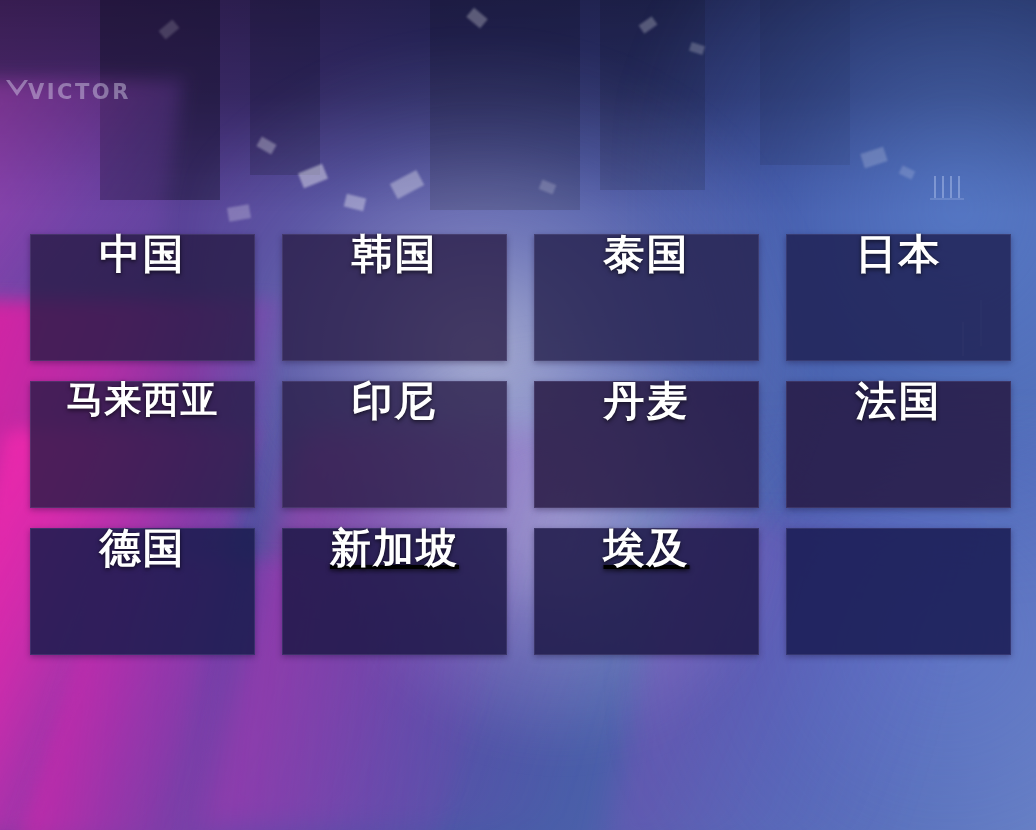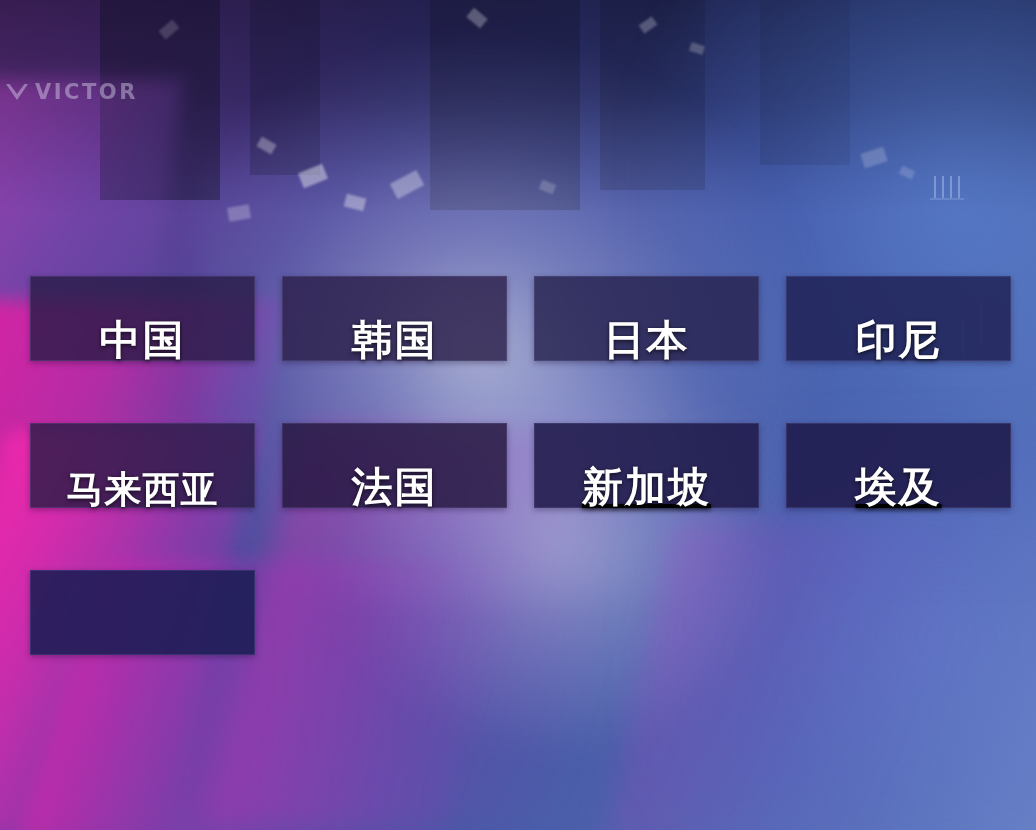--- a/index.html
+++ b/index.html
@@ -119,21 +119,21 @@
 
   
   .fleck{ position:absolute; background:rgba(255,255,255,.55); filter:blur(1.2px); }
 
   
   .struct{ position:absolute; background:rgba(215,225,255,.35); }
 
   
   .victor{
     position:absolute; left:6px; top:80px;
-    display:flex; align-items:center; gap:7px;
+    display:flex; gap:0;
     opacity:.40;
   }
   .victor .vmark{
     width:22px; height:16px;
     clip-path:polygon(0 0, 16% 0, 50% 62%, 84% 0, 100% 0, 50% 100%);
     background:rgba(235,240,255,.95);
   }
   .victor .vtext{
     color:rgba(238,242,255,.95);
     font-size:21px; font-weight:700; letter-spacing:2.5px;
@@ -177,26 +177,25 @@
     left:30px; top:234px;
     width:980px;
     display:grid;
     grid-template-columns:repeat(4, 225px);
     grid-auto-rows:127px;
     column-gap:27px;
     row-gap:20px;
   }
   .cell{
     position:relative;
-    display:flex; align-items:flex-end; justify-content:center;
+    display:flex; align-items:flex-start; justify-content:center;
     background:rgba(28,22,58,.80);
     box-shadow:
       inset 0 0 0 1px rgba(150,140,200,.16),
       0 2px 6px rgba(20,10,45,.35);
-    margin-top: 42px;
   }
   
   .grid .cell:nth-child(4n+1){ background:rgba(40,28,70,.80); }
   .grid .cell:nth-child(4n+2){ background:rgba(42,30,72,.80); }
   .grid .cell:nth-child(4n+3){ background:rgba(38,32,76,.80); }
   .grid .cell:nth-child(4n+4){ background:rgba(30,32,82,.82); }
   
   .grid .cell.r3{ background:rgba(38,24,66,.84); }
   .grid .cell.r3.c4{ background:rgba(26,28,78,.86); }
   .grid .cell.r4{ background:rgba(30,24,72,.86);text-decoration:underline; }
@@ -271,34 +270,43 @@
 
 
   <div class="grid">
 
     <div class="cell r1 c1">
       <span class="cell-label">中国</span>
       </div>
     <div class="cell r1 c2">
       <span class="cell-label">韩国</span>
       </div>
+    <div class="cell r1 c3">
+      <span class="cell-label">泰国</span>
+      </div>
 
     <div class="cell r2 c1">
       <span class="cell-label">日本</span>
       </div>
+    <div class="cell r2 c3">
+      <span class="cell-label long">马来西亚</span>
+      </div>
     <div class="cell r2 c2">
       <span class="cell-label">印尼</span>
       </div>
-    <div class="cell r2 c3">
-      <span class="cell-label long">马来西亚</span>
-      </div>
-
+
+    <div class="cell r3 c1">
+      <span class="cell-label">丹麦</span>
+      </div>
     <div class="cell r3 c2">
       <span class="cell-label">法国</span>
       </div>
+    <div class="cell r3 c4">
+      <span class="cell-label">德国</span>
+      </div>
 
     <div class="cell r4 c1">
       <span class="cell-label">新加坡</span>
       </div>
     <div class="cell r4 c2">
       <span class="cell-label">埃及</span>
       </div>
     <div class="cell r4 c4 empty">
       <span class="cell-label"></span>
       </div>

